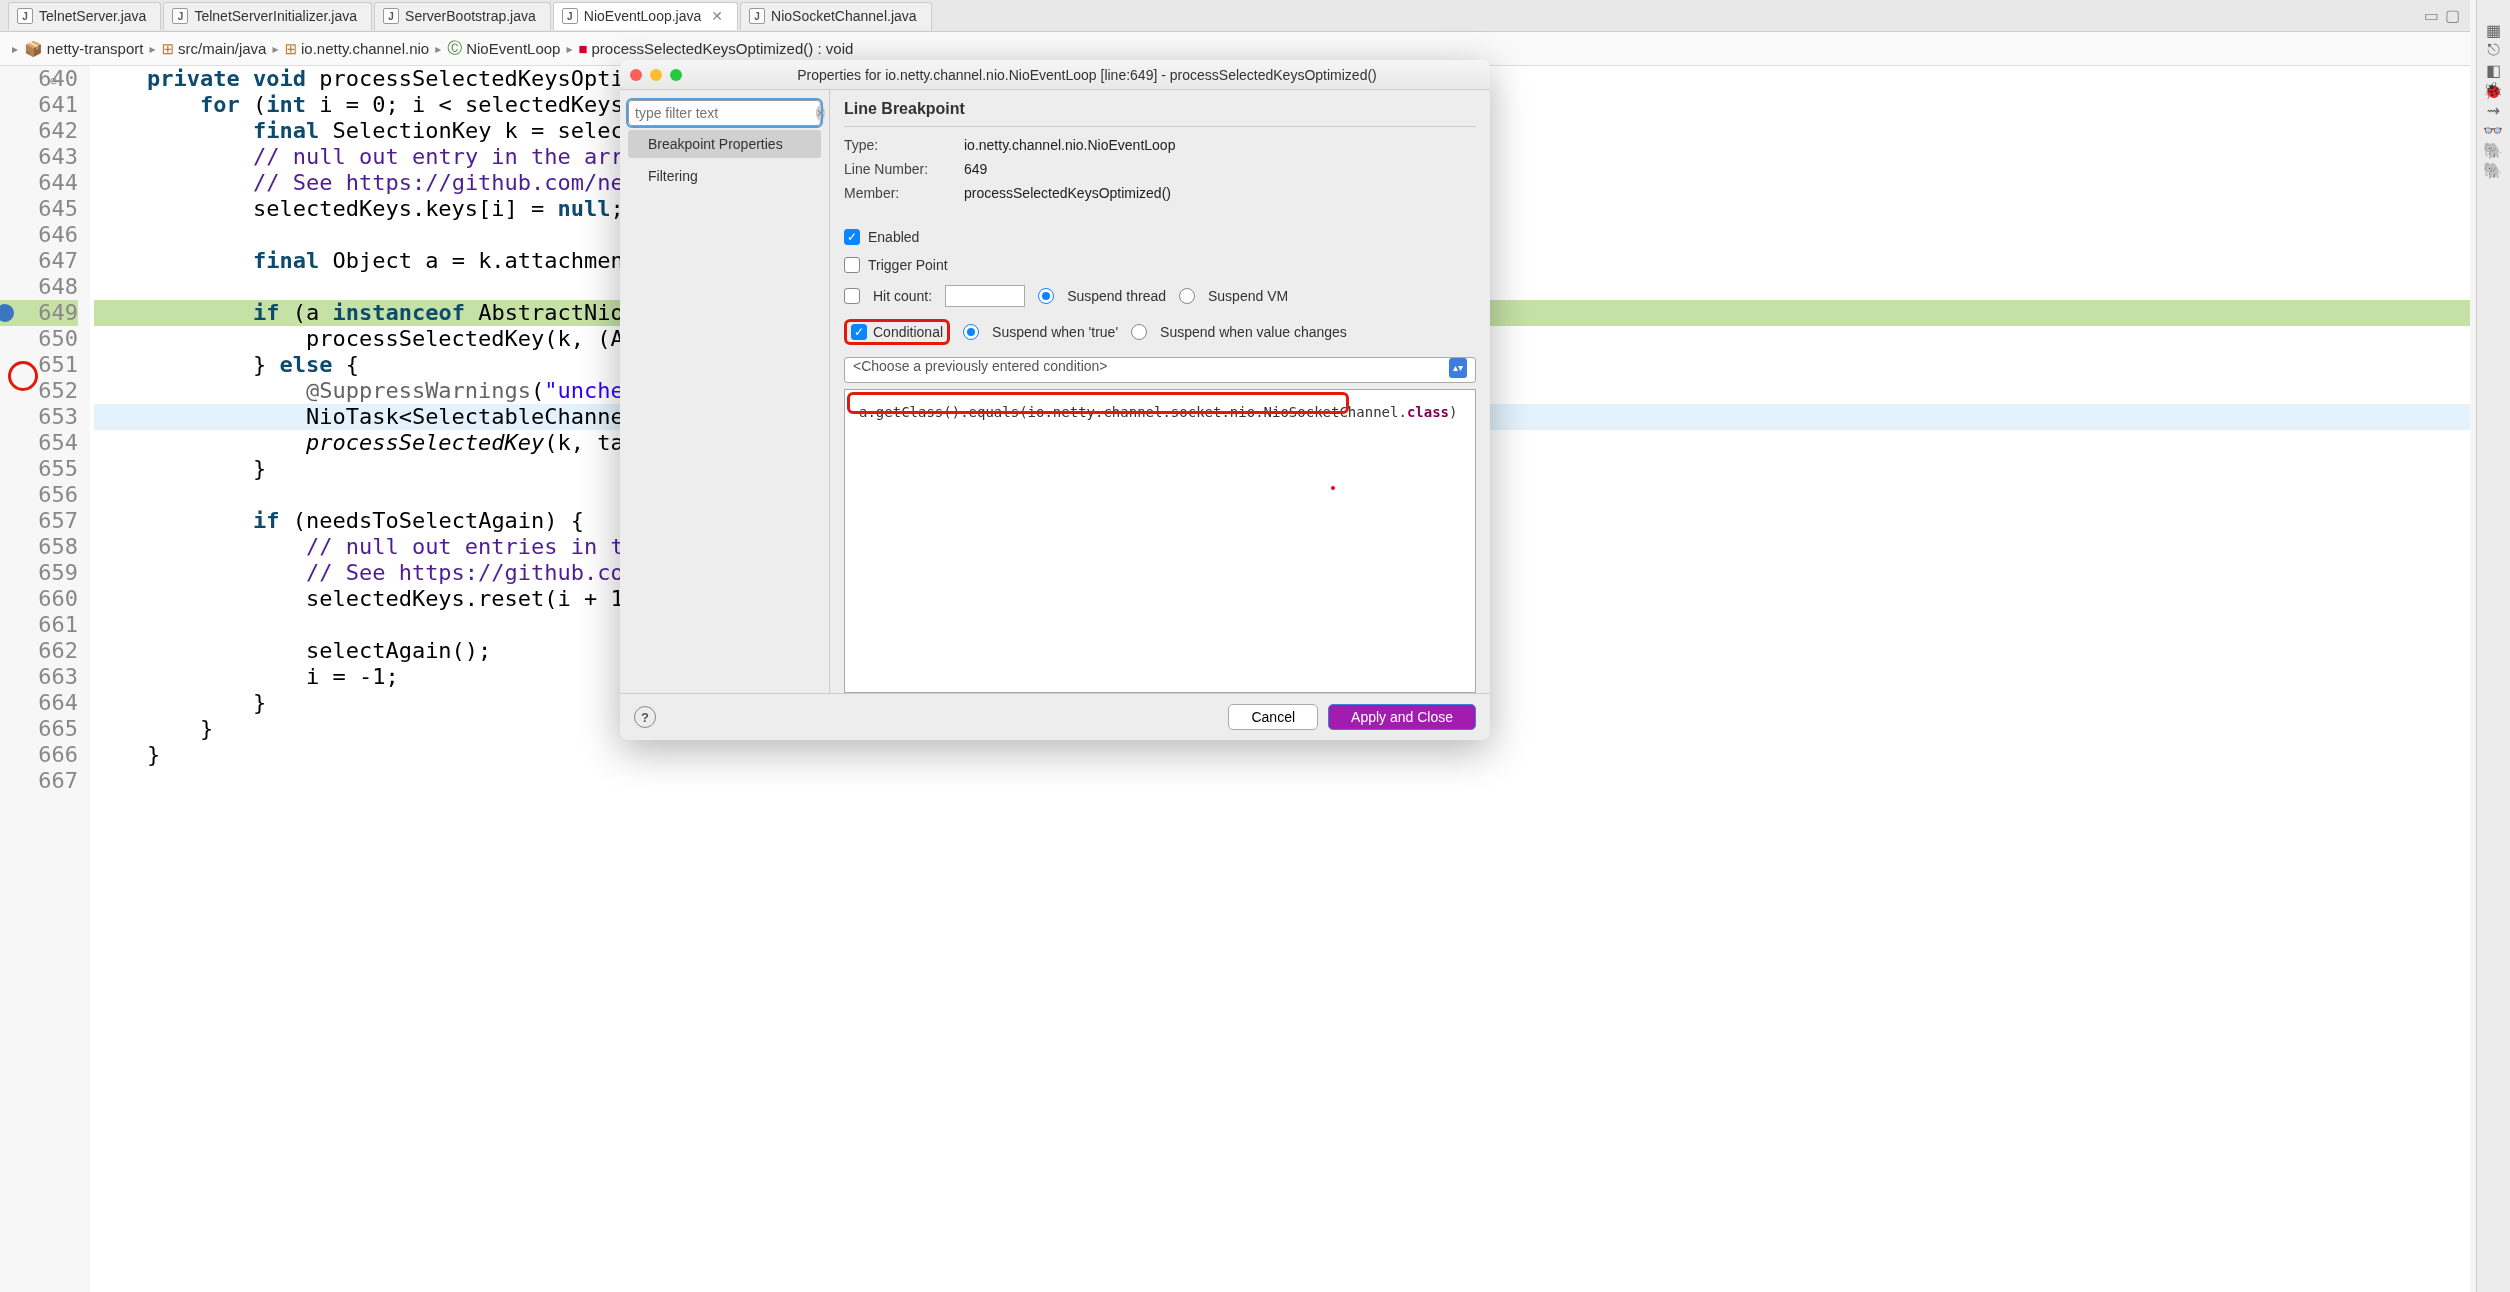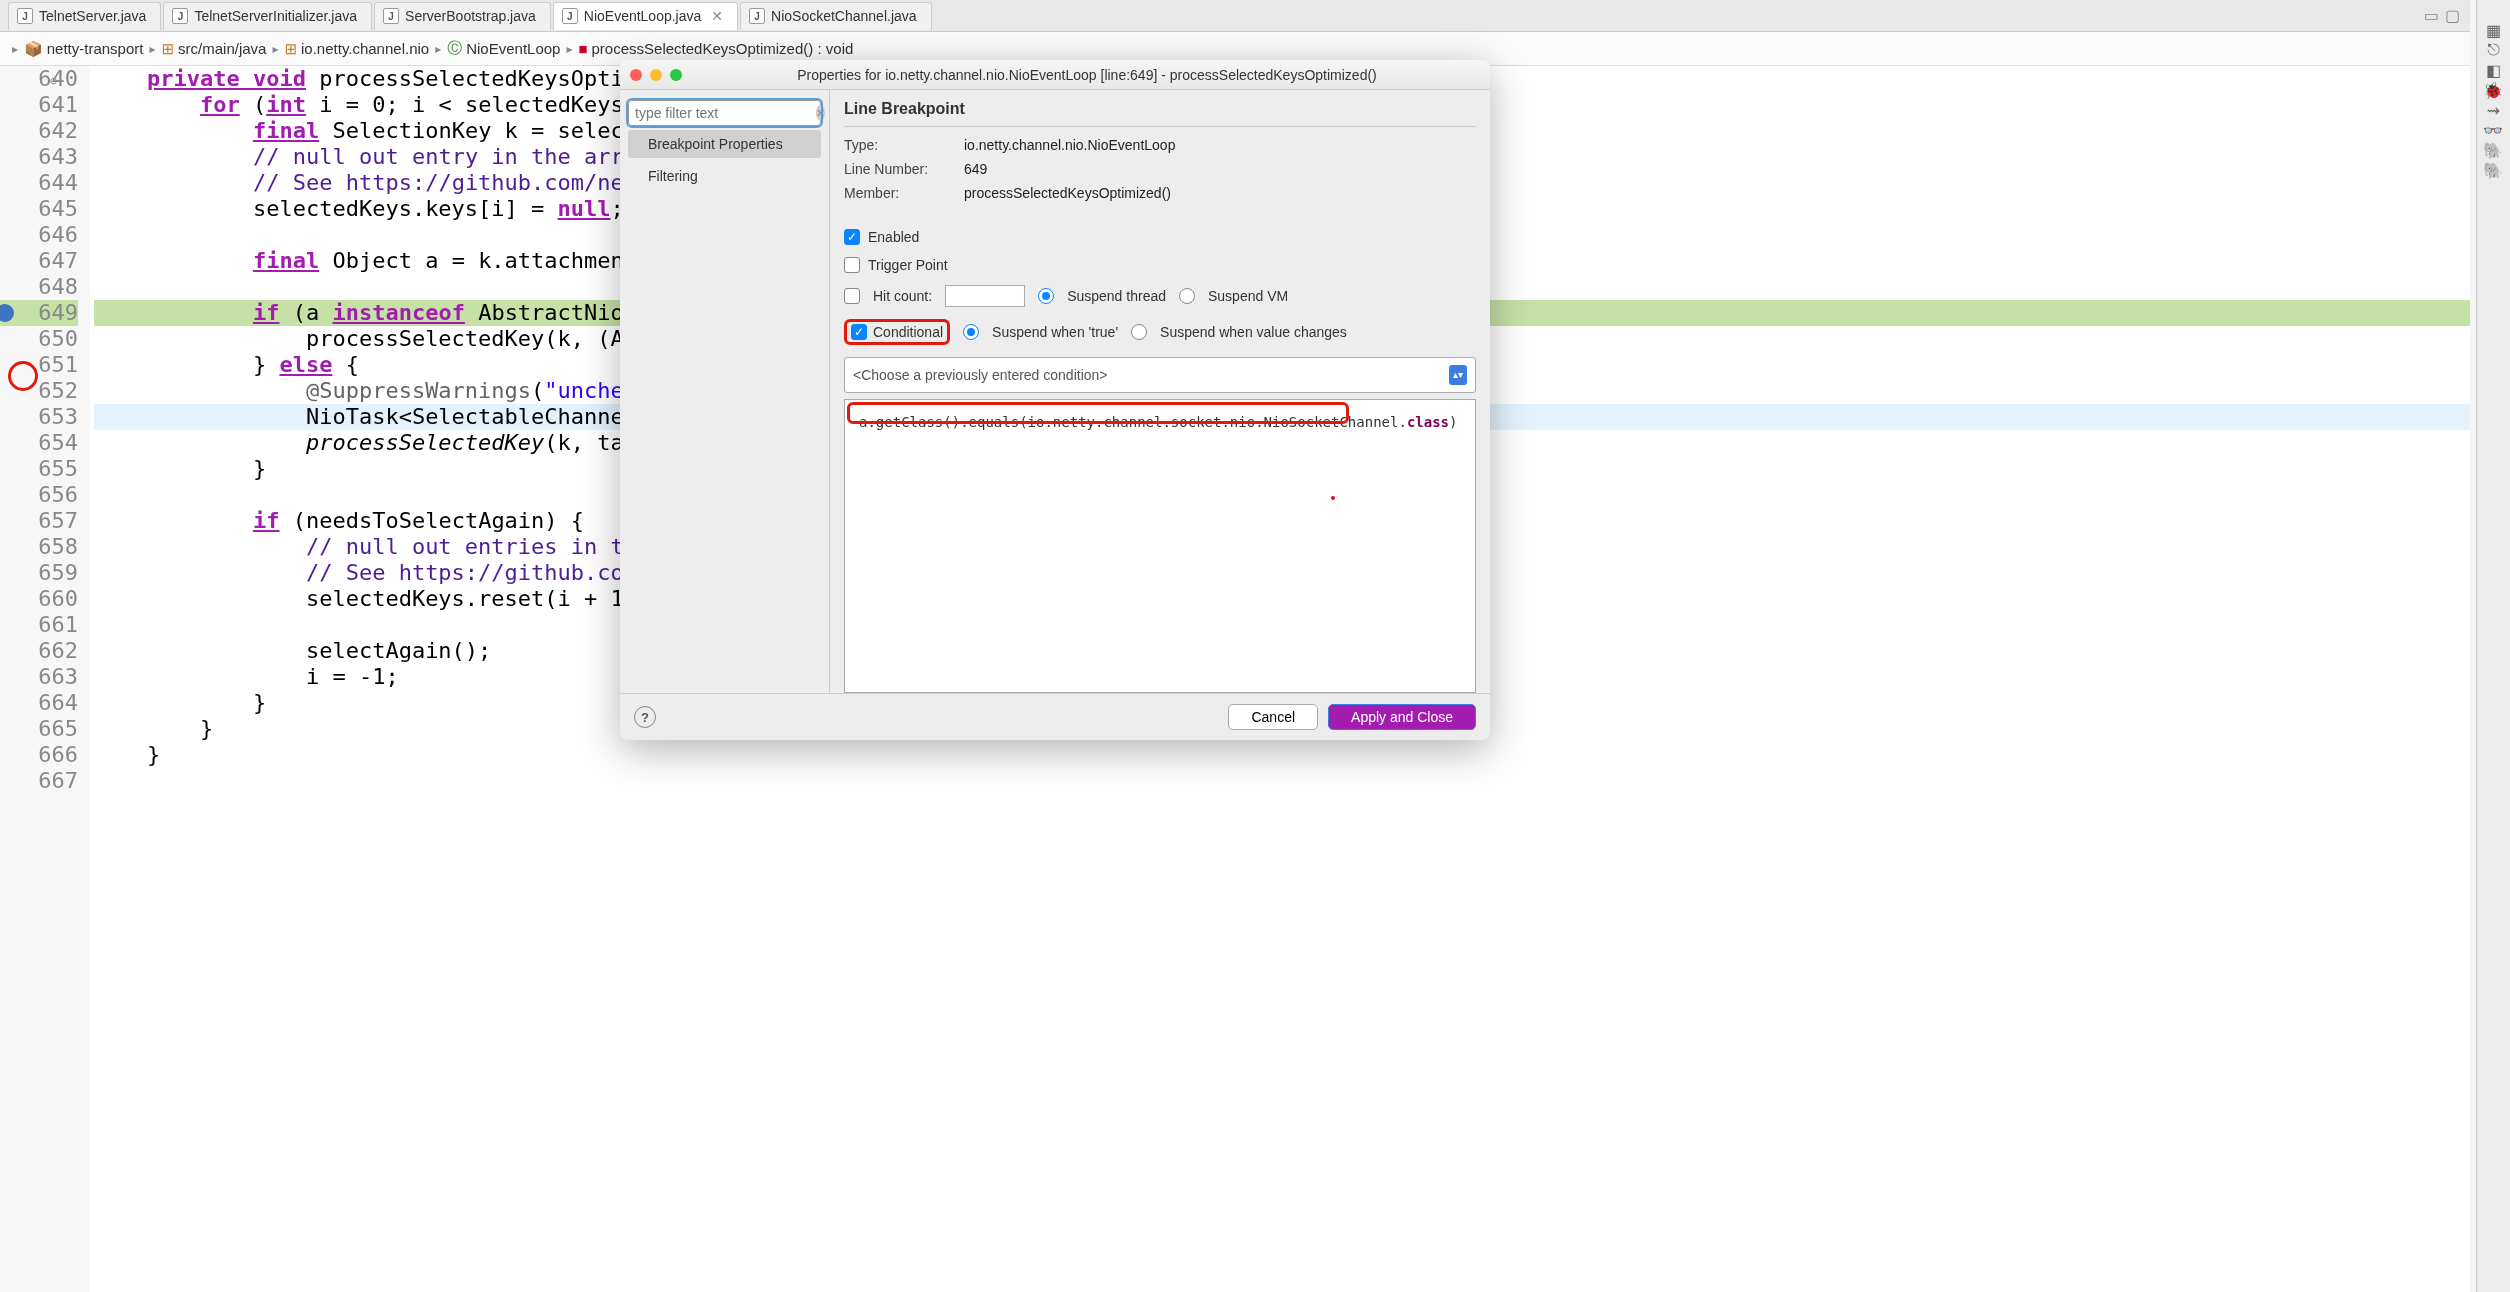--- a/index.html
+++ b/index.html
@@ -19,21 +19,21 @@
     .breadcrumb { display: flex; align-items: center; height: 34px; padding: 0 12px; background: #fafafa; border-bottom: 1px solid #ddd; font-size: 15px; color: #333; gap: 6px; }
     .breadcrumb .sep { color: #888; font-size: 12px; }
     .breadcrumb .bc-item { display: flex; align-items: center; gap: 4px; }
 
     
     .editor { display: flex; background: #fff; font-family: "Menlo", "Monaco", monospace; font-size: 22px; line-height: 26px; position: relative; height: calc(100% - 66px); overflow: hidden; }
     .gutter { width: 90px; text-align: right; padding-right: 12px; color: #888; background: #f7f7f7; position: relative; }
     .gutter .ln { height: 26px; }
     .code { flex: 1; padding-left: 4px; white-space: pre; color: #000; }
     .code .cl { height: 26px; }
-    .kw { color: #a21caf; font-weight: bold; text-decoration: underline; }
+    .kw { color: #0c4a6e; font-weight: bold; }
     .cm { color: #4c1d95; }
     .str { color: #2a00ff; }
     .ann { color: #646464; }
     .hl { background: #c5e1a5; }
     .hl-blue { background: #e3f2fd; }
 
     
     .bp-marker { position: absolute; left: -4px; width: 18px; height: 18px; background: #3b74c0; border-radius: 50%; margin-top:4px; }
     .bp-ring { position: absolute; left: 8px; top: 295px; width: 30px; height: 30px; border: 3px solid #e2190d; border-radius: 50%; z-index: 5; }
 
@@ -66,21 +66,21 @@
     .checkbox { width: 16px; height: 16px; border: 1px solid #888; border-radius: 3px; background: #fff; display: inline-flex; align-items: center; justify-content: center; font-size: 12px; color: #fff; }
     .checkbox.checked { background: #0a84ff; border-color: #0a84ff; }
     .radio { width: 16px; height: 16px; border: 1px solid #888; border-radius: 50%; background: #fff; display: inline-flex; align-items: center; justify-content: center; }
     .radio.checked { border-color: #0a84ff; }
     .radio.checked::after { content: ''; width: 8px; height: 8px; background: #0a84ff; border-radius: 50%; }
     .inline-row { display: flex; align-items: center; gap: 13px; margin: 6px 0; flex-wrap: wrap; }
     .hit-input { width: 80px; height: 22px; border: 1px solid #aaa; background: #fff; }
 
     .red-box { border: 3px solid #e2190d; border-radius: 6px; padding: 2px 4px; display: inline-flex; align-items: center; }
 
-    .select-prev { width: 100%; height: 36px; border: 1px solid #aaa; background: #fff; padding: 0 8px; display: flex; align-items: center; justify-content: space-between; font-size: 14px; color: #555; margin-top: 6px; border-radius: 3px; }
+    .select-prev { width: 100%; height: 26px; border: 1px solid #aaa; background: #fff; padding: 0 8px; display: flex; align-items: flex-start; justify-content: space-between; font-size: 14px; color: #555; margin-top: 6px; border-radius: 3px; }
     .select-prev .arrows { background: #3b7de0; color: #fff; width: 18px; height: 20px; border-radius: 3px; font-size: 10px; display:flex; flex-direction:column; align-items:center; justify-content:center; line-height:8px; }
 
     .cond-box { width: 100%; flex: 1; background: #fff; border: 1px solid #aaa; margin-top: 6px; padding: 14px; font-family: Menlo, monospace; font-size: 14px; position: relative; }
     .cond-red-outline { position: absolute; left: 2px; top: 2px; width: 502px; height: 22px; border: 3px solid #e2190d; border-radius: 6px; pointer-events: none; }
     .cond-dot { position:absolute; right: 140px; top: 96px; width:4px; height:4px; background:#e02; border-radius:50%; }
 
     .dialog-footer { display: flex; align-items: center; padding: 10px 14px; border-top: 1px solid #ccc; }
     .help-icon { width: 22px; height: 22px; border: 1px solid #888; border-radius: 50%; display:flex; align-items:center; justify-content:center; color:#555; font-weight:bold; }
     .footer-buttons { margin-left: auto; display: flex; gap: 10px; }
     .btn { height: 26px; padding: 0 22px; border-radius: 5px; font-size: 14px; border: 1px solid #aaa; background: #fff; display:flex; align-items:center; }

